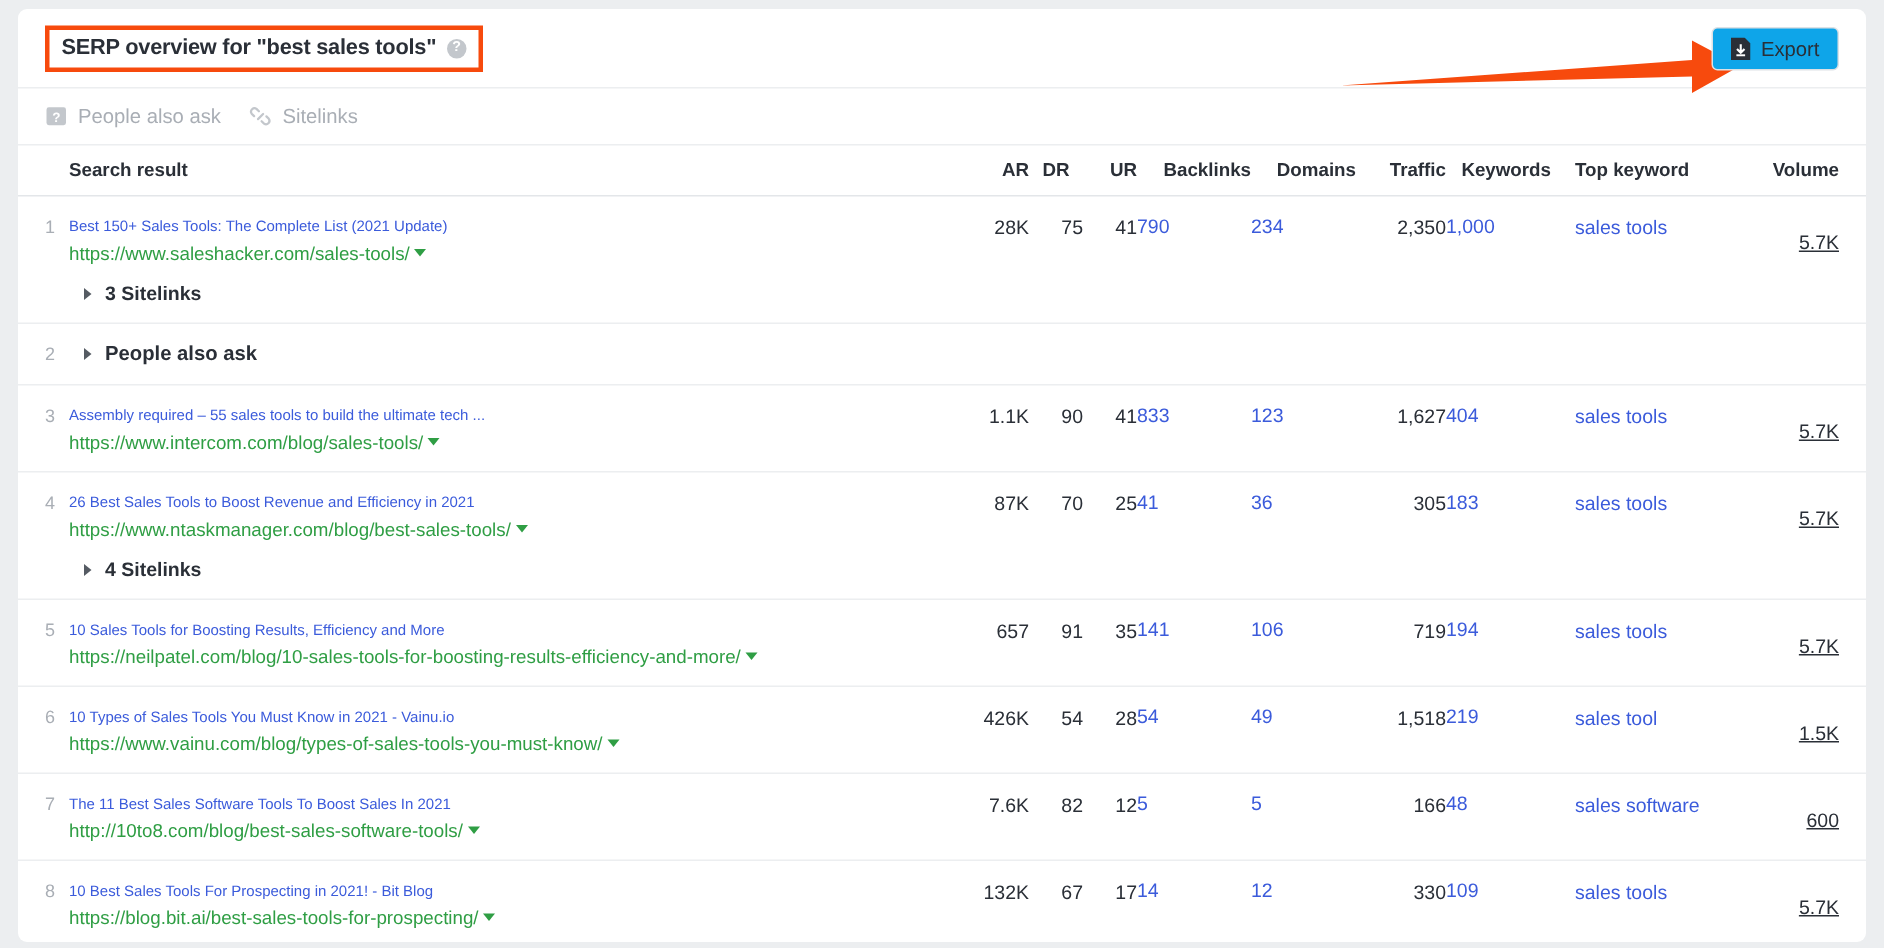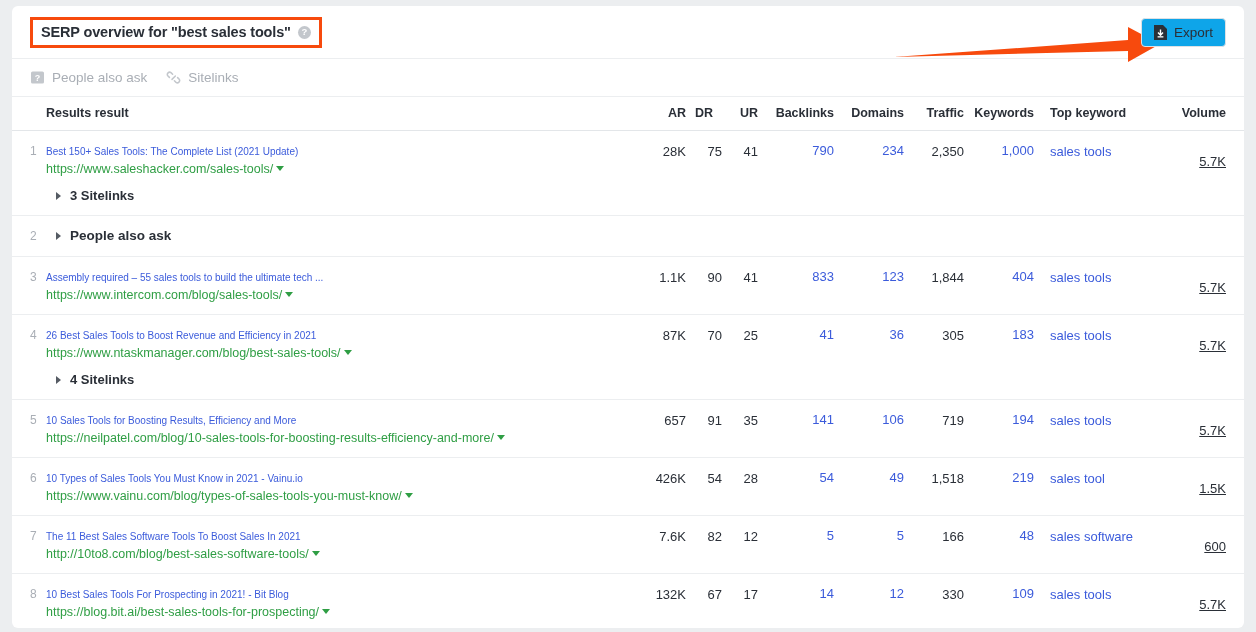--- a/index.html
+++ b/index.html
@@ -120,21 +120,21 @@
     border-top: 4px solid transparent;
     border-bottom: 4px solid transparent;
     border-left: 5px solid #555b63;
   }
   .paa-cell {
     font-size: 13.5px; font-weight: bold; color: #2a2f37;
     display: flex; align-items: center; gap: 9px;
     padding-left: 10px; padding-bottom: 2px;
   }
   .num     { text-align: right; padding-top: 13px; }
-  .num-link{ text-align: right; color: #3b5bdb; cursor: pointer; }
+  .num-link{ color: #3b5bdb; cursor: pointer; }
   .topkw   { padding-left: 16px; padding-top: 13px; color: #3b5bdb; cursor: pointer; white-space: nowrap; }
   .vol     { text-align: right; padding-right: 18px; padding-top: 23px; text-decoration: underline; }
   .cellpad { padding-bottom: 11px; }
 </style>
 </head>
 <body>
 
 <div class="card">
 
   <div class="header">
@@ -175,21 +175,21 @@
         </g>
       </svg>
       <span>Sitelinks</span>
     </div>
   </div>
 
   <table>
     <thead>
       <tr>
         <th class="c-rank"></th>
-        <th class="c-res">Results result</th>
+        <th class="c-res">Search result</th>
         <th class="c-ar">AR</th>
         <th class="c-dr">DR</th>
         <th class="c-ur">UR</th>
         <th class="c-bl">Backlinks</th>
         <th class="c-dom">Domains</th>
         <th class="c-tr">Traffic</th>
         <th class="c-kw">Keywords</th>
         <th class="c-top">Top keyword</th>
         <th class="c-vol">Volume</th>
       </tr>
@@ -228,21 +228,21 @@
           <td class="rank cellpad">3</td>
           <td class="cellpad">
             <span class="res-title">Assembly required – 55 sales tools to build the ultimate tech ...</span>
             <div class="res-url">https://www.intercom.com/blog/sales-tools/<span class="caret"></span></div>
           </td>
           <td class="num cellpad">1.1K</td>
           <td class="num cellpad">90</td>
           <td class="num cellpad">41</td>
           <td class="num-link cellpad">833</td>
           <td class="num-link cellpad">123</td>
-          <td class="num cellpad">1,844</td>
+          <td class="num cellpad">1,627</td>
           <td class="num-link cellpad">404</td>
           <td class="topkw cellpad">sales tools</td>
           <td class="vol cellpad">5.7K</td>
         </tr>
         <tr>
           <td class="rank cellpad">4</td>
           <td class="cellpad">
             <span class="res-title">26 Best Sales Tools to Boost Revenue and Efficiency in 2021</span>
             <div class="res-url">https://www.ntaskmanager.com/blog/best-sales-tools/<span class="caret"></span></div>
             <div class="sitelinks-row">

